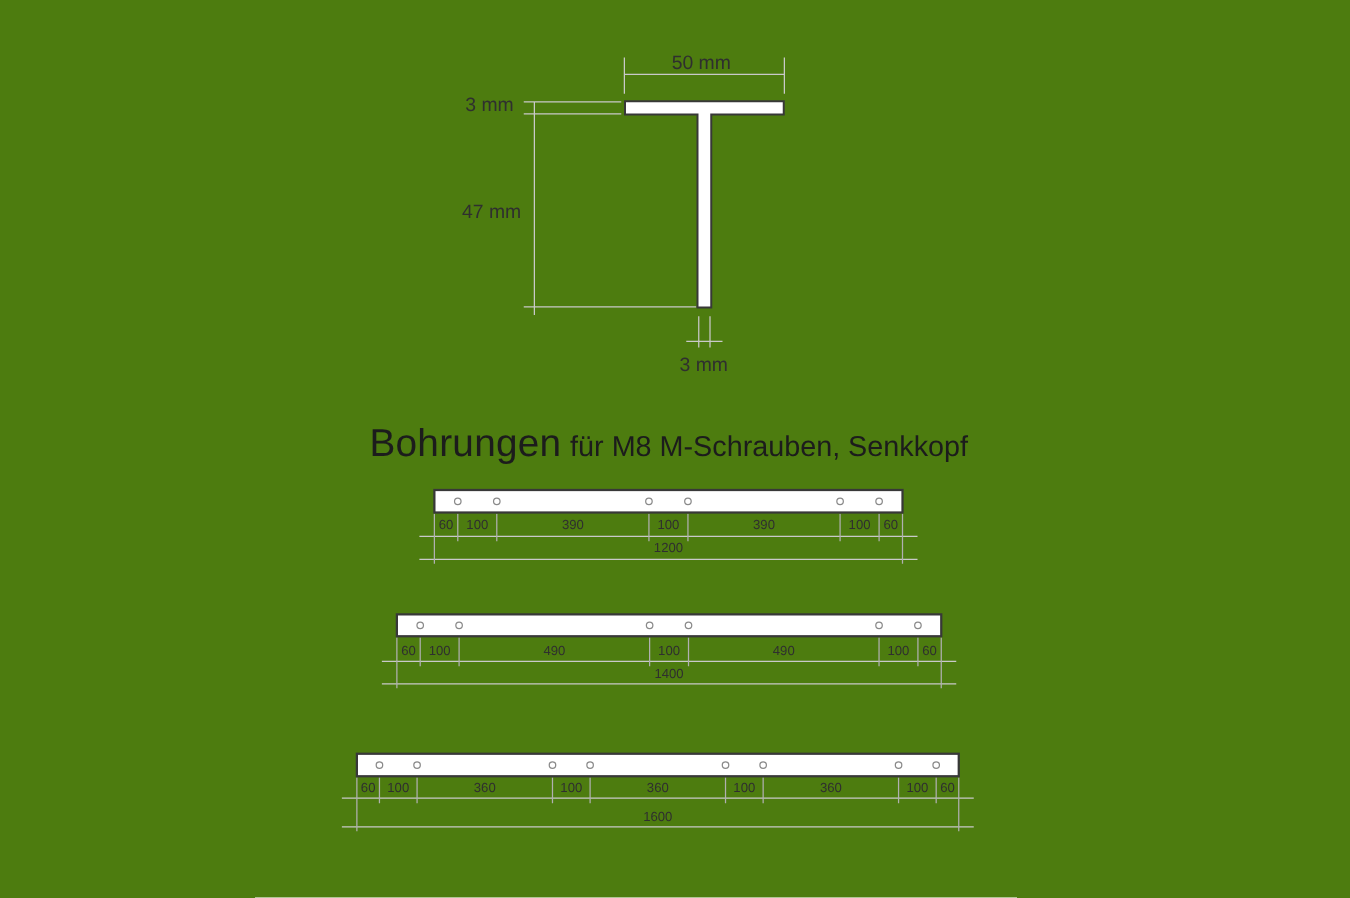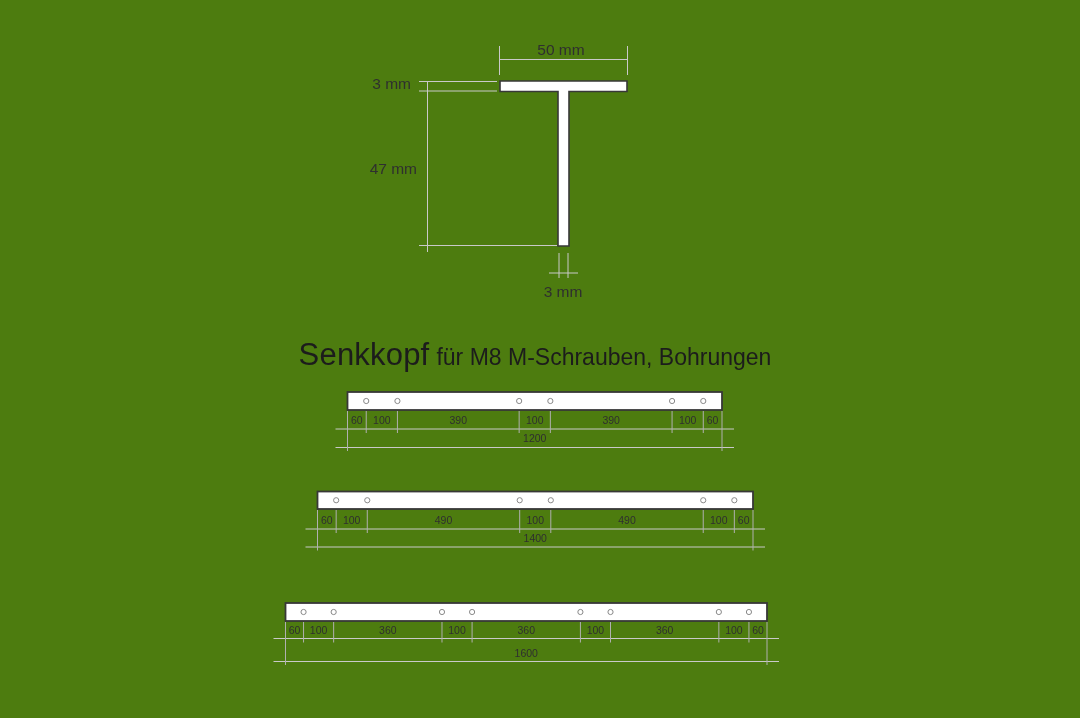--- a/index.html
+++ b/index.html
@@ -130,16 +130,16 @@
           <text x="595.465625" y="633.5" font-size="10.5" text-anchor="middle" fill="#2f2f2f" font-family="&quot;Liberation Sans&quot;, sans-serif">100</text>
           <text x="664.6812500000001" y="633.5" font-size="10.5" text-anchor="middle" fill="#2f2f2f" font-family="&quot;Liberation Sans&quot;, sans-serif">360</text>
           <text x="733.896875" y="633.5" font-size="10.5" text-anchor="middle" fill="#2f2f2f" font-family="&quot;Liberation Sans&quot;, sans-serif">100</text>
           <text x="757.971875" y="633.5" font-size="10.5" text-anchor="middle" fill="#2f2f2f" font-family="&quot;Liberation Sans&quot;, sans-serif">60</text>
           <text x="526.25" y="657" font-size="10.5" text-anchor="middle" fill="#2f2f2f" font-family="&quot;Liberation Sans&quot;, sans-serif">1600</text>
         </g>
       </g>
   </svg>
 
   <div class="title">
-    <span class="title-main">Senkkopf</span><span class="title-suffix">für M8 M-Schrauben, Bohrungen</span>
+    <span class="title-main">Bohrungen</span><span class="title-suffix">für M8 M-Schrauben, Senkkopf</span>
   </div>
 
 </div>
 
 </body></html>

